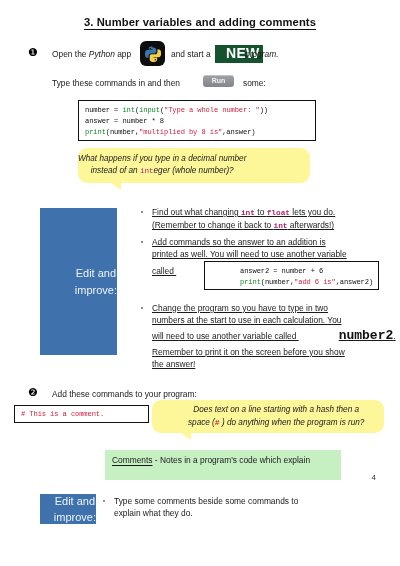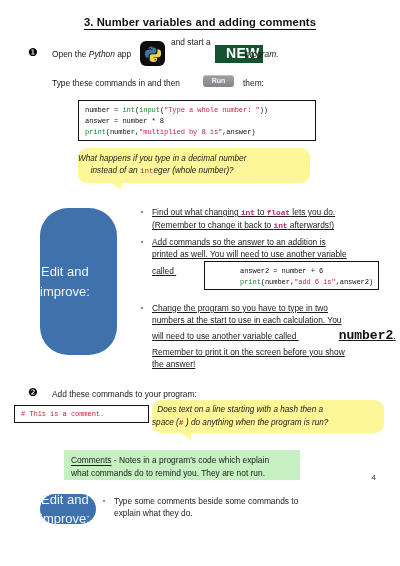--- a/index.html
+++ b/index.html
@@ -137,27 +137,26 @@
     color: #d11a2a;
     font-weight: 700;
     font-size: 8px;
   }
 
   
   .bluebox {
     position: absolute;
     background: #3f72ad;
     color: #eef3f9;
-    font-size: 13px;
+    font-size: 11px;
     line-height: 1.5;
     text-align: center;
     display: flex;
     align-items: center;
-    justify-content: flex-start;
-    border-radius: 28px;
+    justify-content: flex-end;
   }
 
   
   .bullets { position: absolute; }
   .bullet-row {
     position: relative;
     font-size: 8.4px;
     line-height: 1.47;
     color: #1a1a1a;
     padding-left: 13px;
@@ -186,20 +185,21 @@
 
   
   .greenbox {
     position: absolute;
     background: #c6f0c2;
     font-size: 8.4px;
     line-height: 1.52;
     color: #1a1a1a;
     padding: 4px 7px;
     box-sizing: border-box;
+    margin-left: 41px;
   }
   .u { text-decoration: underline; text-underline-offset: 1.5px; }
 
   
   .pagenum {
     position: absolute;
     right: 24px; bottom: 20px;
     font-size: 8px;
     color: #333;
   }
@@ -217,33 +217,33 @@
     <span>Open the </span><span class="it">Python</span><span> app</span>
   </div>
 
   <div class="pyicon" style="left:140px; top:41px;">
     <svg width="17" height="17" viewBox="0 0 64 64" aria-hidden="true">
       <path d="M31.6 6c-6.3 0-11.6 1-13 3.6-1 1.9-1.1 4.4-1.1 7.6h14.6v2H13.3c-4.1 0-7.5 2.4-8.6 7.1-1.2 5.4-1.3 8.8 0 14.4 1 4.3 3.3 7.3 7.4 7.3h5v-7.4c0-4.6 4-8.6 8.8-8.6h13.3c3.9 0 7-3.2 7-7.1V17.2c0-3.8-3.2-6.6-7-7.3-2.4-.4-5-.6-7.6-.6zm-7.9 4.5c1.5 0 2.7 1.2 2.7 2.8s-1.2 2.8-2.7 2.8a2.76 2.76 0 0 1-2.7-2.8c0-1.6 1.2-2.8 2.7-2.8z" fill="#3b77ab"></path>
       <path d="M50.5 19.2v7.2c0 4.8-4.1 8.8-8.8 8.8H28.4c-3.8 0-7 3.3-7 7.1v13.3c0 3.8 3.3 6 7 7.1 4.5 1.3 8.8 1.5 14.1 0 3.6-1 7-3.1 7-7.1V48h-14v-2h21c4.1 0 5.6-2.8 7-7.1 1.5-4.4 1.4-8.6 0-14.4-1-4.2-2.9-7.3-7-7.3h-6zm-7.9 33.6c1.5 0 2.7 1.2 2.7 2.8a2.76 2.76 0 0 1-2.7 2.8c-1.5 0-2.7-1.2-2.7-2.8s1.2-2.8 2.7-2.8z" fill="#f2d04b"></path>
     </svg>
   </div>
 
-  <div class="btext" style="left:171px; top:36px;">
+  <div class="btext" style="left:171px; top:48px;">
     <span>and start a </span>
   </div>
 
   <div class="newbadge" style="left:215px; top:45px;">NEW</div>
 
   <div class="btext" style="left:245px; top:48px;font-style:italic;">program.</div>
 
   <div class="btext" style="left:52px; top:77px;">Type these commands in and then</div>
 
   <div class="runbtn" style="left:203px; top:75px;">Run</div>
 
-  <div class="btext" style="left:243px; top:77px;">them:</div>
+  <div class="btext" style="left:243px; top:77px;">some:</div>
 
   <div class="codebox" style="left:78px; top:100px; width:238px; height:41px;"><span class="c-dark">number = </span><span class="c-green">int</span><span class="c-dark">(</span><span class="c-green">input</span><span class="c-dark">(</span><span class="c-red">"Type a whole number: "</span><span class="c-dark">))</span>
 <span class="c-dark">answer = number * 8</span>
 <span class="c-green">print</span><span class="c-dark">(number,</span><span class="c-red">"multiplied by 8 is"</span><span class="c-dark">,answer)</span></div>
 
   <div class="callout" style="left:78px; top:148px; width:232px; height:35px;">
     <div>
       <div>What happens if you type in a decimal number</div>
       <div><span>instead of an </span><span class="mono-pink">int</span><span>eger (whole number)?</span></div>
     </div>
@@ -281,31 +281,30 @@
 
   <div class="codebox" style="left:204px; top:261px; width:175px; height:29px;padding-left:35px;"><span class="c-dark">answer2 = number + 6</span>
 <span class="c-green">print</span><span class="c-dark">(number,</span><span class="c-red">"add 6 is"</span><span class="c-dark">,answer2)</span></div>
 
   <div class="step-num" style="left:28px; top:387px;">❷</div>
 
   <div class="btext" style="left:52px; top:388px;">Add these commands to your program:</div>
 
   <div class="codebox" style="left:14px; top:405px; width:135px; height:18px; padding-top:3px;"><span class="c-red"># This is a comment.</span></div>
 
-  <div class="callout" style="left:152px; top:400px; width:232px; height:33px;">
+  <div class="callout" style="left:152px; top:400px; width:232px; height:33px;padding-left:36px;">
     <div>
       <div>Does text on a line starting with a hash then a</div>
       <div><span>space (</span><span class="mono-red">#</span><span> ) do anything when the program is run?</span></div>
     </div>
     <span class="tail" style="left:26px; top:31px; border-width:9px 0 0 13px; border-color:#fdf79a transparent transparent transparent;"></span>
   </div>
 
   <div class="greenbox" style="left:64px; top:450px; width:236px; height:30px;">
     <div><span class="u">Comments</span><span> - Notes in a program's code which explain</span></div>
-    <div>what commands do to remind you. They are not run.</div>
   </div>
 
   <div class="bluebox" style="left:40px; top:494px; width:56px; height:30px;">
     <div>
       <div>Edit and</div>
       <div>improve:</div>
     </div>
   </div>
 
   <div class="bullets" style="left:101px; top:495px; width:290px;">

